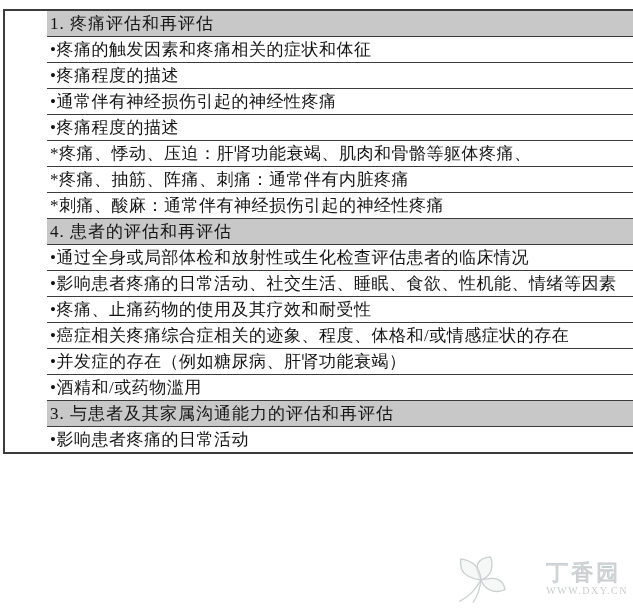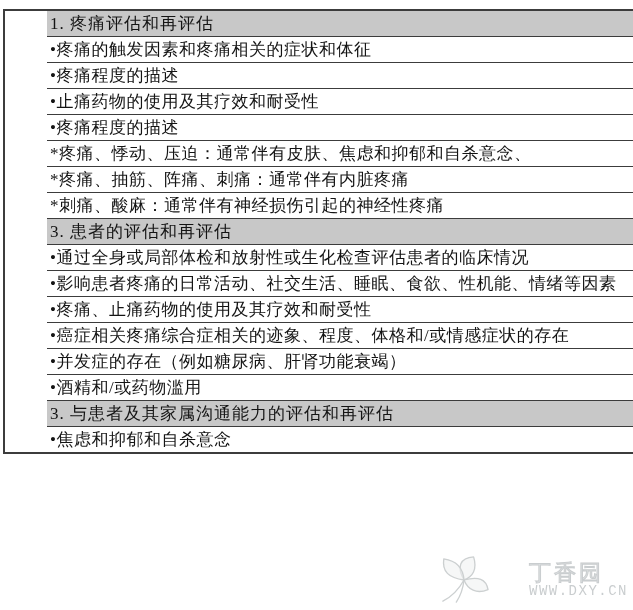--- a/index.html
+++ b/index.html
@@ -41,46 +41,46 @@
     pointer-events:none;opacity:0.9;
   }
   .wm-textcol{display:flex;flex-direction:column;align-items:flex-start;margin-left:32px;}
   .wm-brand{
     font-size:22px;line-height:24px;letter-spacing:3px;
     color:#dcdfe0;
     -webkit-text-stroke:1px var(--watermark_gray);
     font-family:"Liberation Serif","DejaVu Serif",serif;
   }
   .wm-url{
-    font-size:14px;line-height:12px;letter-spacing:1.5px;
+    font-size:10px;line-height:12px;letter-spacing:1.5px;
     color:var(--watermark_gray);
-    font-family:Liberation Mono, monospace;
+    font-family:Liberation Serif, serif;
   }
 </style>
 </head>
 <body>
 
 <div class="assessment-table">
   <div class="row header"><span class="txt">1. 疼痛评估和再评估</span></div>
   <div class="row item"><span class="marker">•</span><span class="txt">疼痛的触发因素和疼痛相关的症状和体征</span></div>
   <div class="row item"><span class="marker">•</span><span class="txt">疼痛程度的描述</span></div>
-  <div class="row item"><span class="marker">•</span><span class="txt">止痛药物的使用及其疗效和耐受性</span></div>
+  <div class="row item"><span class="marker">•</span><span class="txt">通常伴有神经损伤引起的神经性疼痛</span></div>
   <div class="row item"><span class="marker">•</span><span class="txt">疼痛程度的描述</span></div>
-  <div class="row item"><span class="marker">*</span><span class="txt">疼痛、悸动、压迫：通常伴有皮肤、焦虑和抑郁和自杀意念、</span></div>
+  <div class="row item"><span class="marker">*</span><span class="txt">疼痛、悸动、压迫：肝肾功能衰竭、肌肉和骨骼等躯体疼痛、</span></div>
   <div class="row item"><span class="marker">*</span><span class="txt">疼痛、抽筋、阵痛、刺痛：通常伴有内脏疼痛</span></div>
   <div class="row item"><span class="marker">*</span><span class="txt">刺痛、酸麻：通常伴有神经损伤引起的神经性疼痛</span></div>
-  <div class="row header"><span class="txt">3. 患者的评估和再评估</span></div>
+  <div class="row header"><span class="txt">4. 患者的评估和再评估</span></div>
   <div class="row item"><span class="marker">•</span><span class="txt">通过全身或局部体检和放射性或生化检查评估患者的临床情况</span></div>
   <div class="row item"><span class="marker">•</span><span class="txt">影响患者疼痛的日常活动、社交生活、睡眠、食欲、性机能、情绪等因素</span></div>
   <div class="row item"><span class="marker">•</span><span class="txt">疼痛、止痛药物的使用及其疗效和耐受性</span></div>
   <div class="row item"><span class="marker">•</span><span class="txt">癌症相关疼痛综合症相关的迹象、程度、体格和/或情感症状的存在</span></div>
   <div class="row item"><span class="marker">•</span><span class="txt">并发症的存在（例如糖尿病、肝肾功能衰竭）</span></div>
   <div class="row item"><span class="marker">•</span><span class="txt">酒精和/或药物滥用</span></div>
   <div class="row header"><span class="txt">3. 与患者及其家属沟通能力的评估和再评估</span></div>
-  <div class="row item"><span class="marker">•</span><span class="txt">焦虑和抑郁和自杀意念</span></div>
+  <div class="row item"><span class="marker">•</span><span class="txt">影响患者疼痛的日常活动</span></div>
 </div>
 
 <div class="watermark">
   <svg width="56" height="50" viewBox="0 0 58 52" aria-hidden="true">
     <g fill="rgba(236,238,239,0.55)" stroke="#c7cbcc" stroke-width="1.4" stroke-linejoin="round" stroke-linecap="round">
       <path d="M29 27 C21 13 25 4 39 3 C43 16 38 24 29 27 Z"></path>
       <path d="M29 27 C13 25 6 18 8 5 C22 7 28 15 29 27 Z"></path>
       <path d="M29 27 C44 23 52 26 54 37 C42 42 33 37 29 27 Z"></path>
       <path d="M29 27 C24 36 17 44 7 49" fill="none"></path>
       <path d="M29 27 C28 36 25 44 21 50" fill="none"></path>

